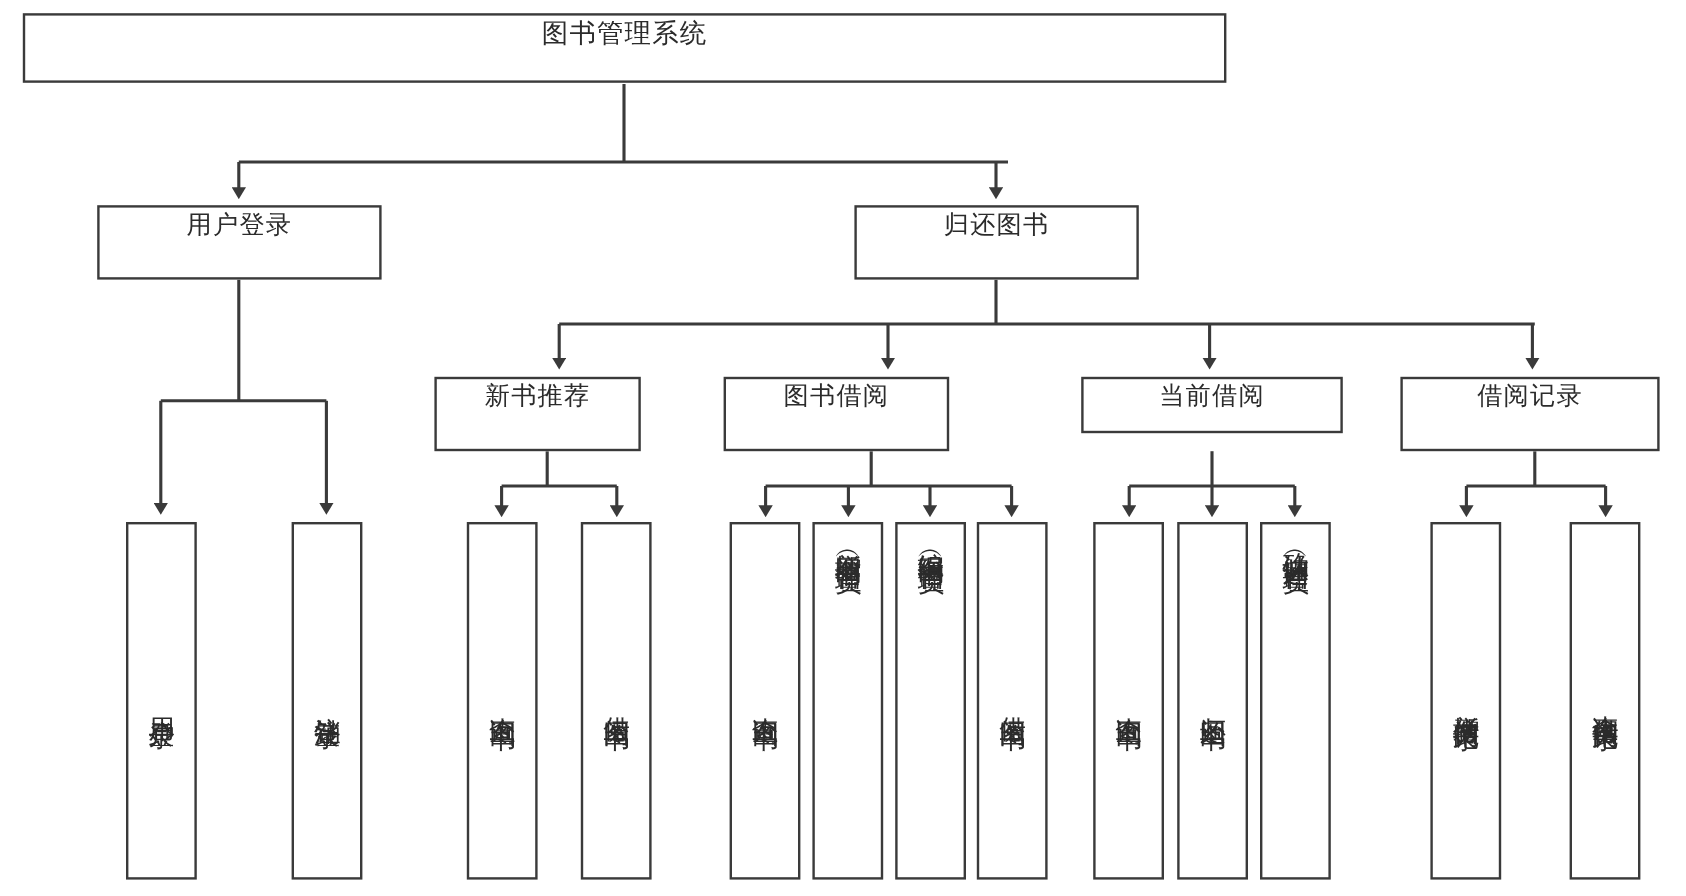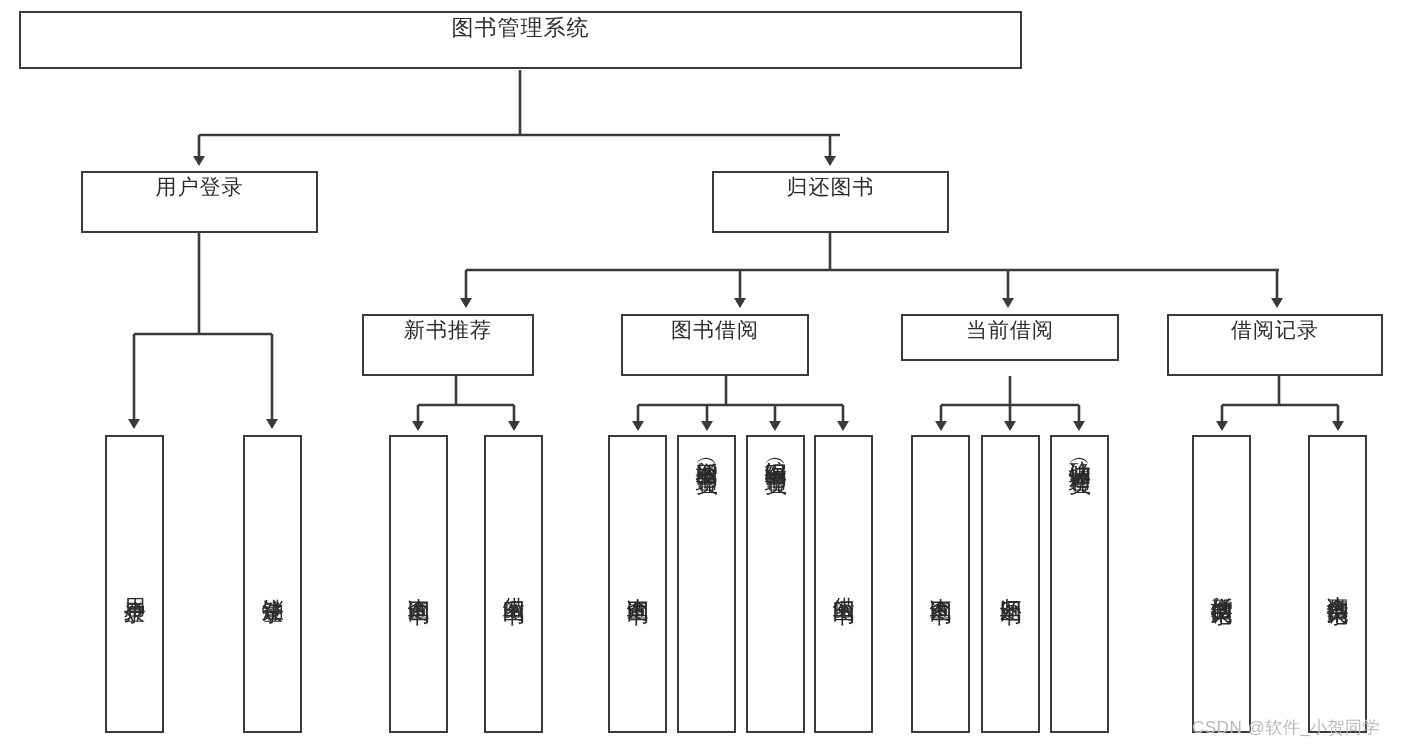--- a/index.html
+++ b/index.html
@@ -129,21 +129,21 @@
   <div class="node h" style="left:81px; top:171px; width:237px; height:62px;">
     <span>用户登录</span>
   </div>
   <div class="node h" style="left:712px; top:171px; width:237px; height:62px;">
     <span>归还图书</span>
   </div>
 
   <div class="node h" style="left:362px; top:314px; width:172px; height:62px;">
     <span>新书推荐</span>
   </div>
-  <div class="node h" style="left:621px; top:314px; width:188px; height:62px;">
+  <div class="node h" style="left:603px; top:314px; width:188px; height:62px;">
     <span>图书借阅</span>
   </div>
   <div class="node h" style="left:901px; top:314px; width:218px; height:47px;">
     <span>当前借阅</span>
   </div>
   <div class="node h" style="left:1167px; top:314px; width:216px; height:62px;">
     <span>借阅记录</span>
   </div>
 
   <div class="node v center" style="left:105px; top:435px; width:59px; height:298px;">
@@ -183,15 +183,14 @@
     <span class="vtext">确认归还（管理员）</span>
   </div>
 
   <div class="node v center" style="left:1192px; top:435px; width:59px; height:298px;">
     <span class="vtext">新增借阅记录</span>
   </div>
   <div class="node v center" style="left:1308px; top:435px; width:59px; height:298px;">
     <span class="vtext">查询借阅记录</span>
   </div>
 
-  <div class="watermark">CSDN @软件_小贺同学</div>
 
 </div>
 
 </body></html>

